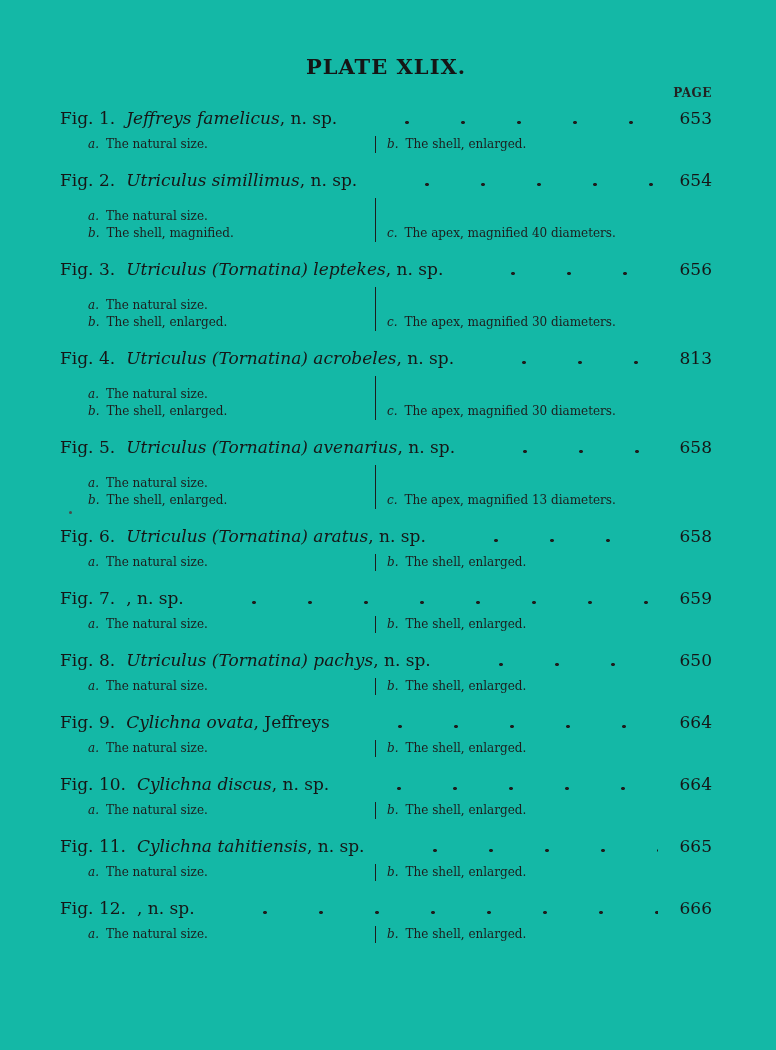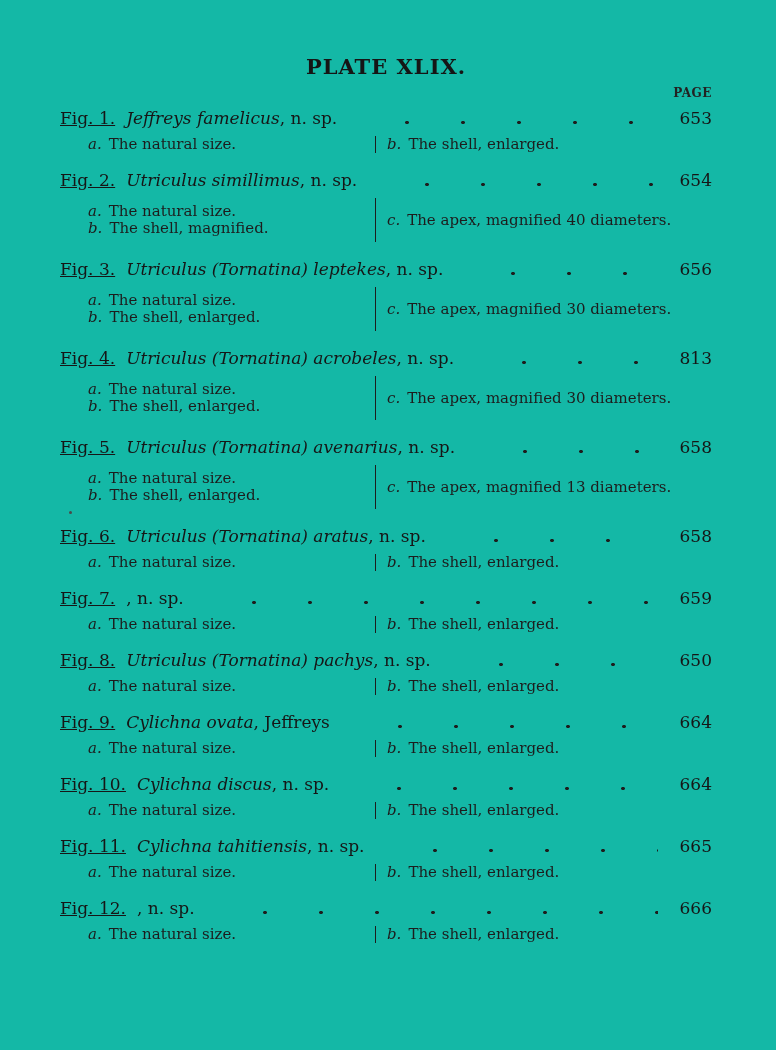--- a/index.html
+++ b/index.html
@@ -46,21 +46,20 @@
   .entry-title {
     display: flex;
     align-items: baseline;
     font-size: 17px;
     line-height: 22px;
     color: #161616;
   }
   .fig-label {
     margin-right: 11px;
     white-space: nowrap;
-    text-decoration: underline;
   }
   .species-name {
     font-style: italic;
     white-space: nowrap;
   }
   .species-suffix {
     white-space: nowrap;
   }
   .leader {
     flex: 1;
@@ -73,24 +72,24 @@
     background-repeat: repeat-x;
   }
   .page-number {
     width: 38px;
     text-align: right;
     font-size: 17px;
     white-space: nowrap;
   }
   .sub-row {
     display: flex;
-    align-items: center;
+    align-items: flex-end;
     margin-top: 7px;
     margin-left: 28px;
-    font-size: 15px;
+    font-size: 12px;
     line-height: 17px;
     color: #1d1d1d;
   }
   .sub-left {
     width: 287px;
     flex: none;
   }
   .divider {
     flex: none;
     width: 0;

